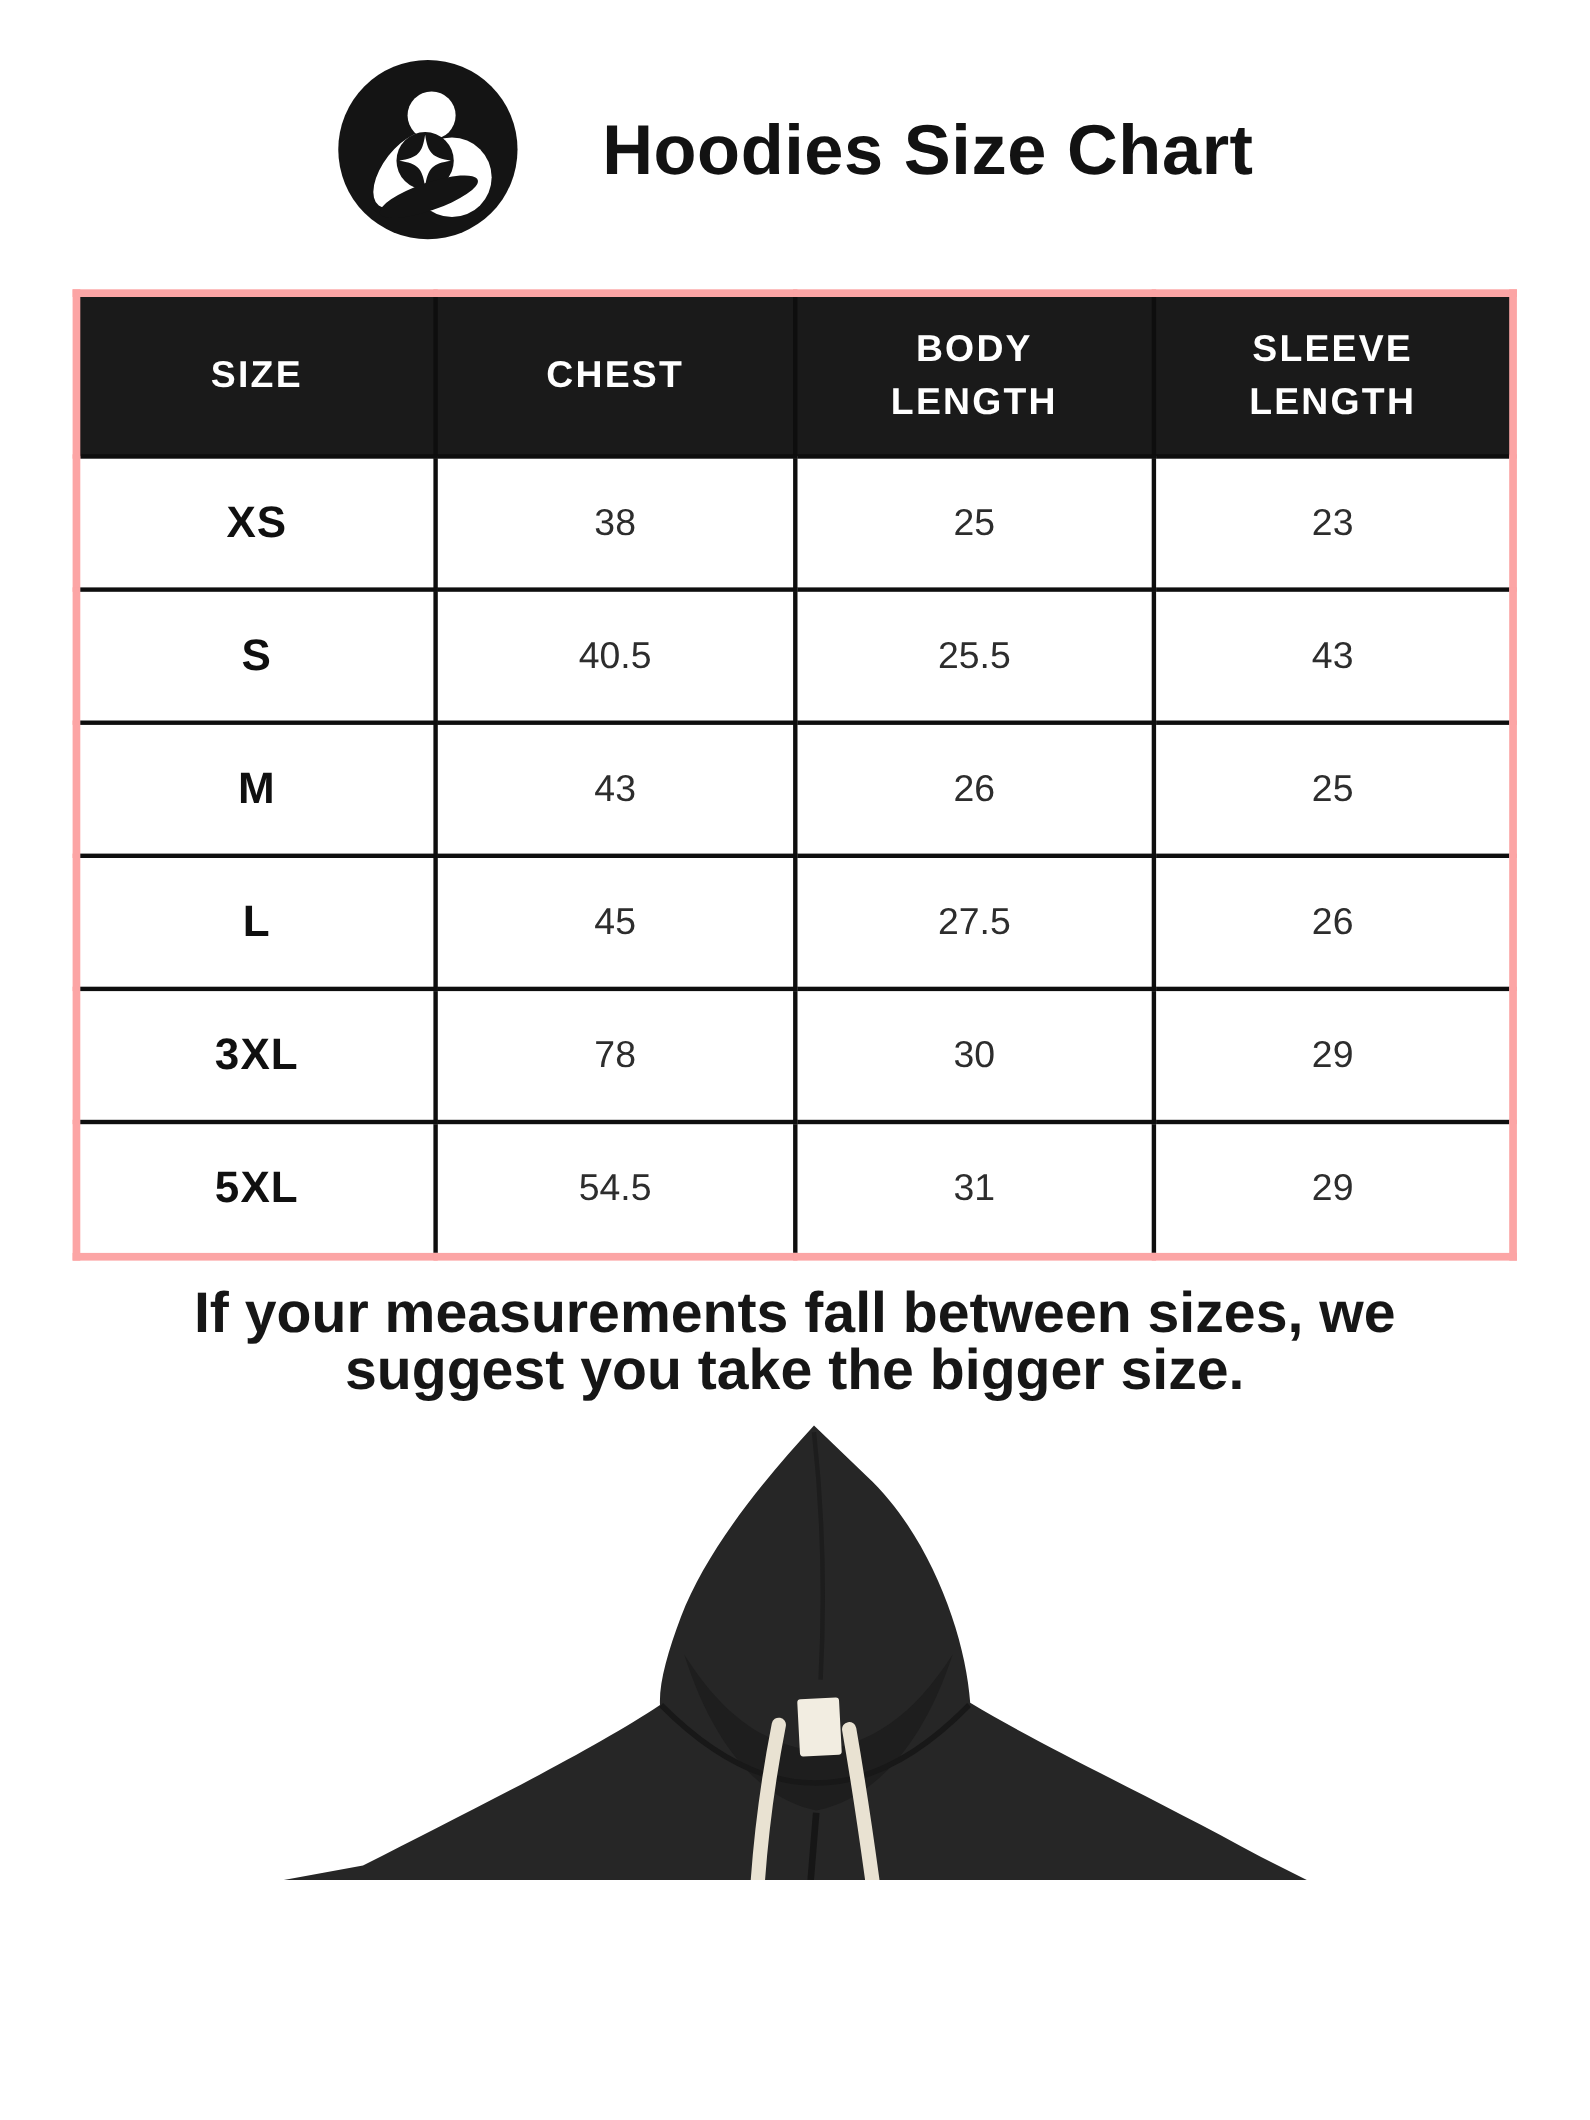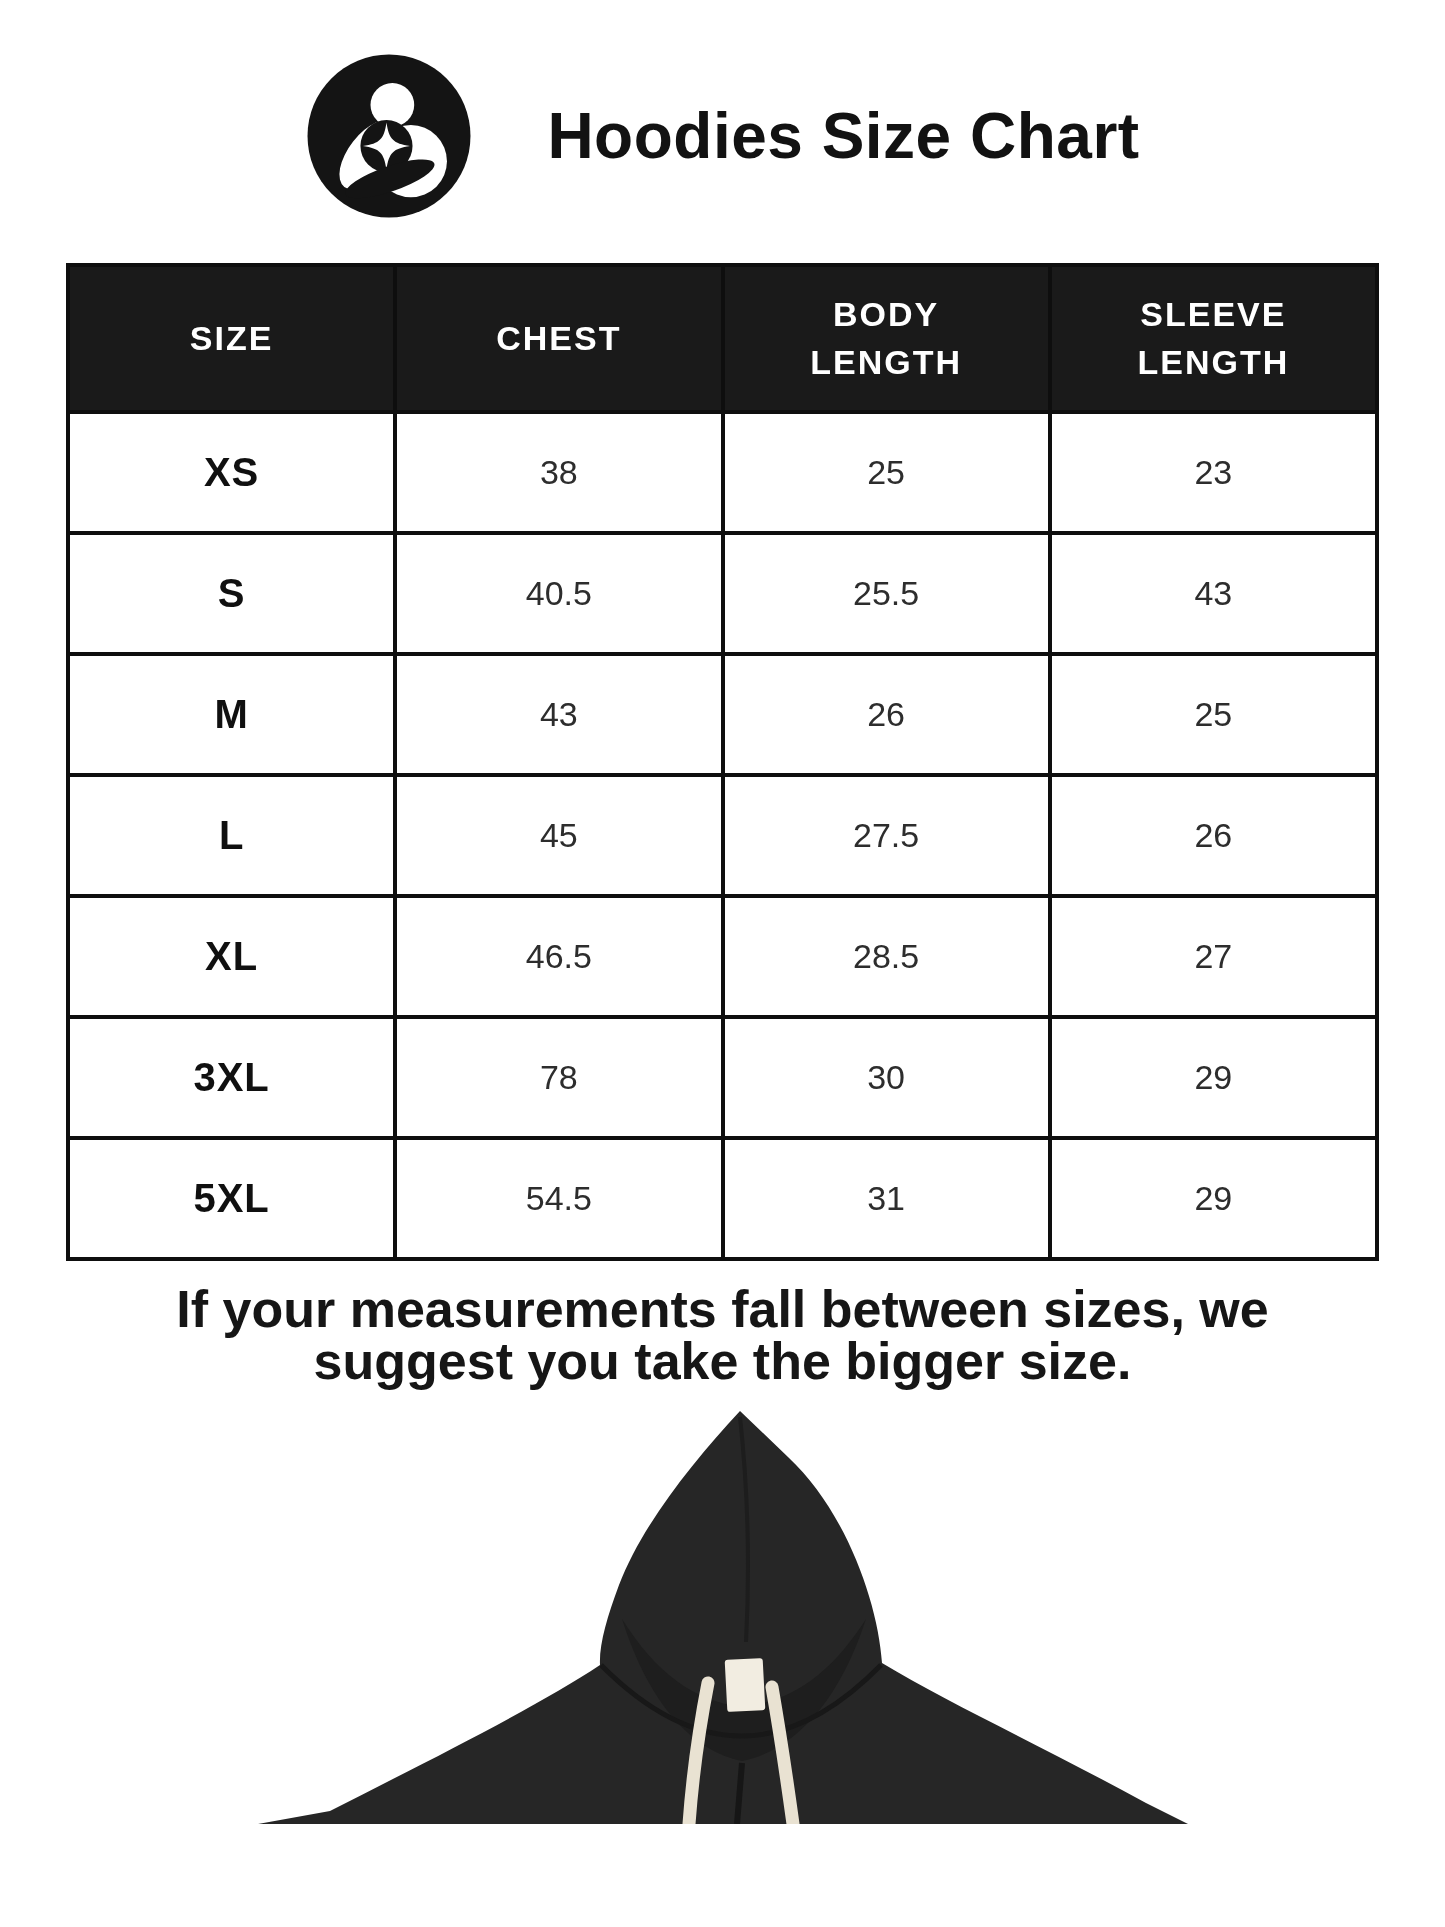--- a/index.html
+++ b/index.html
@@ -43,21 +43,21 @@
   }
   table.size-chart {
     width: 100%;
     border-collapse: collapse;
     table-layout: fixed;
   }
   table.size-chart, table.size-chart th, table.size-chart td {
     border: 4px solid #0e0e0e;
   }
   table.size-chart {
-    border: 1px solid #fca5a5;
+    border: 7px solid #fca5a5;
     margin-top: 43px;
   }
   table.size-chart th {
     background: #1a1a1a;
     color: #ffffff;
     font-size: 34px;
     font-weight: bold;
     letter-spacing: 2px;
     height: 141px;
     text-align: center;
@@ -154,26 +154,20 @@
         <td class="size-col">M</td>
         <td>43</td>
         <td>26</td>
         <td>25</td>
       </tr>
       <tr>
         <td class="size-col">L</td>
         <td>45</td>
         <td>27.5</td>
         <td>26</td>
-      </tr>
-      <tr>
-        <td class="size-col">XL</td>
-        <td>46.5</td>
-        <td>28.5</td>
-        <td>27</td>
       </tr>
       <tr>
         <td class="size-col">3XL</td>
         <td>78</td>
         <td>30</td>
         <td>29</td>
       </tr>
       <tr>
         <td class="size-col">5XL</td>
         <td>54.5</td>

